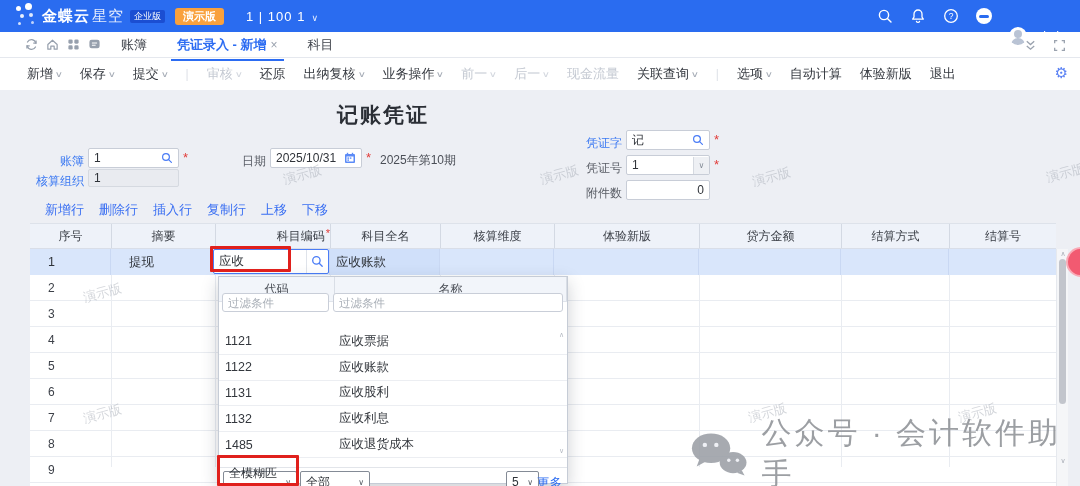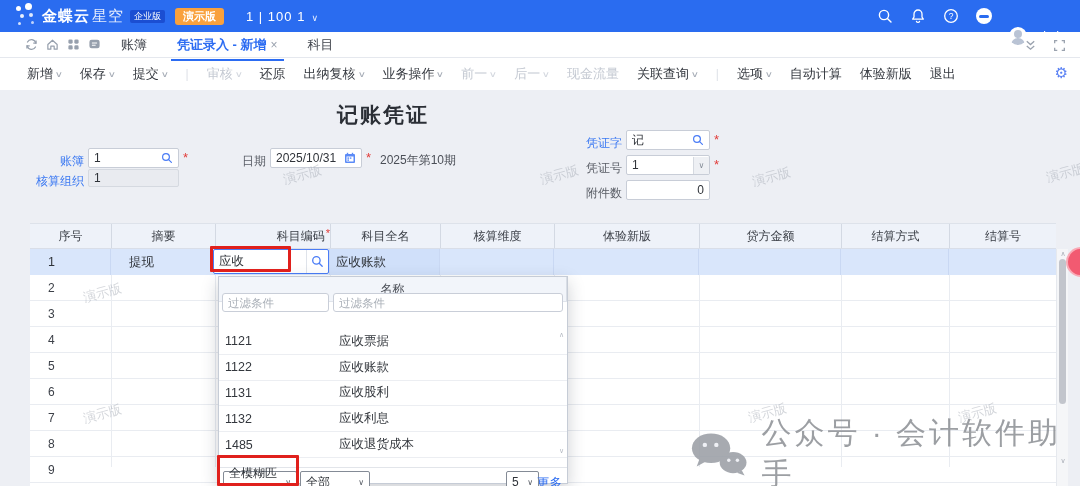--- a/index.html
+++ b/index.html
@@ -318,20 +318,28 @@
     <span class="grow">1</span>
     <span class="selbox">∨</span>
   </div>
   <span class="star" style="left:714px;top:157px;">*</span>
 
   <span class="flabel" style="left:584px;top:185px;width:38px;">附件数</span>
   <div class="fin" style="left:626px;top:180px;width:84px;height:20px;justify-content:flex-end;">
     <span>0</span>
   </div>
 
+  <div class="rowactions">
+    <span>新增行</span>
+    <span>删除行</span>
+    <span>插入行</span>
+    <span>复制行</span>
+    <span>上移</span>
+    <span>下移</span>
+  </div>
 
   <div class="grid">
     <div class="ghead">
       <span class="gh" style="width:81px;">
           <span>序号</span>
         </span>
       <span class="gh" style="width:104px;">
           <span>摘要</span>
         </span>
       <span class="gh" style="width:115px;justify-content:flex-end;">
@@ -427,20 +435,21 @@
 
     <div class="vscroll">
       <span class="varrow" style="top:1px;">∧</span>
       <div class="vthumb"></div>
       <span class="varrow" style="top:208px;">∨</span>
     </div>
   </div>
 
   <div class="dropdown">
     <div class="ddhead">
+      <span class="ddh c1">代码</span>
       <span class="ddh c2">名称</span>
     </div>
     <div class="ddfilter">
       <input style="left: 3px; width: 107px;" placeholder="过滤条件">
       <input style="left: 114px; width: 230px;" placeholder="过滤条件">
     </div>
     <div class="ddlist">
       <div class="ddrow">
           <span class="code">1121</span>
           <span class="name">应收票据</span>

